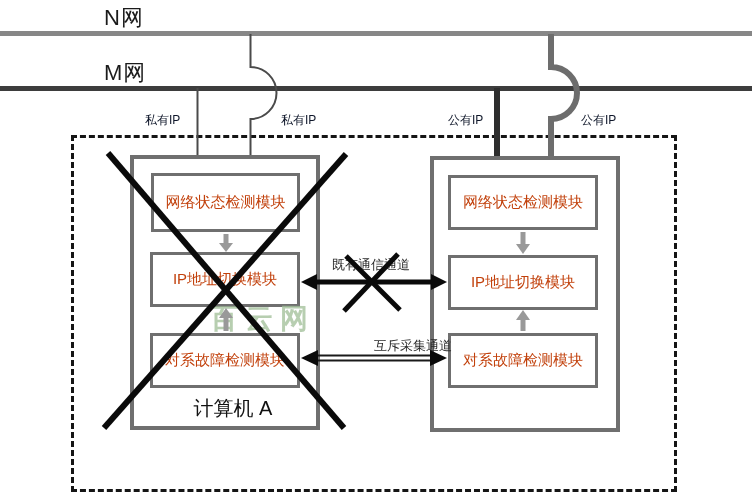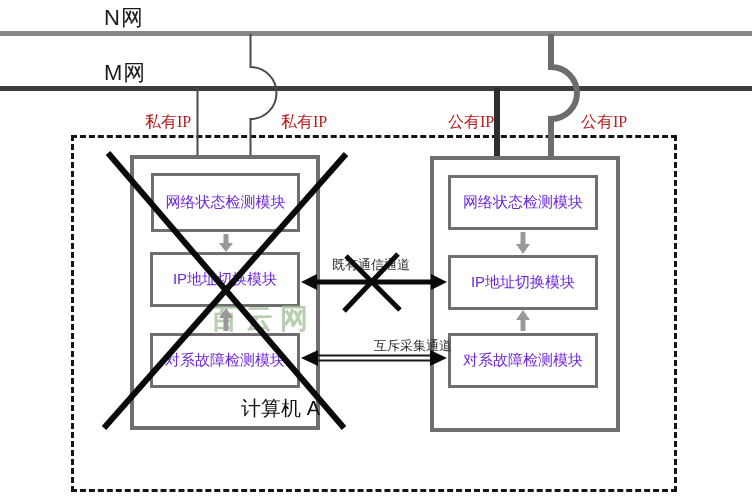--- a/index.html
+++ b/index.html
@@ -2,28 +2,28 @@
 <html><head>
 <meta charset="utf-8">
 <style>
   html,body{margin:0;padding:0;background:#fff;}
   .stage{
     position:relative;width:752px;height:500px;background:#ffffff;
     font-family:"Liberation Sans","DejaVu Sans",sans-serif;overflow:hidden;
   }
   .bus{position:absolute;left:0;width:752px;height:5px;}
   .bus-label{position:absolute;font-size:22px;color:#1b1b1b;letter-spacing:1px;margin-left:22px;}
-  .ip-label{position:absolute;font-size:16px;color:#b91c1c;white-space:nowrap;font-family:Liberation Serif, serif;}
+  .ip-label{position:absolute;font-size:12px;color:#0f172a;white-space:nowrap;}
   .system-box{position:absolute;left:71px;top:135px;width:606px;height:357px;
     border:3px dashed #151515;box-sizing:border-box;background:transparent;}
   .comp-box{position:absolute;background:#ffffff;border:4px solid #6f6f6f;box-sizing:border-box;}
   .module{position:absolute;background:#ffffff;border:3px solid #6f6f6f;box-sizing:border-box;
     display:flex;align-items:center;justify-content:center;text-align:center;
-    font-size:15px;color:#6d28d9;white-space:nowrap;}
-  .comp-title{position:absolute;text-align:right;font-size:20px;color:#111;}
+    font-size:15px;color:#c2410c;white-space:nowrap;}
+  .comp-title{position:absolute;text-align:center;font-size:20px;color:#111;margin-left:8px;}
   .system-title{position:absolute;left:260px;top:446px;width:232px;text-align:center;
     font-size:23px;color:#111;letter-spacing:2px;}
   .chan-label{position:absolute;font-size:13px;color:#2a2a2a;text-align:center;white-space:nowrap;}
   .watermark{position:absolute;left:210px;top:300px;z-index:4;font-size:28px;font-weight:bold;
     color:#a3c19b;opacity:0.78;letter-spacing:7px;white-space:nowrap;}
   svg.overlay{position:absolute;left:0;top:0;z-index:5;pointer-events:none;}
 </style>
 </head>
 <body>
 

